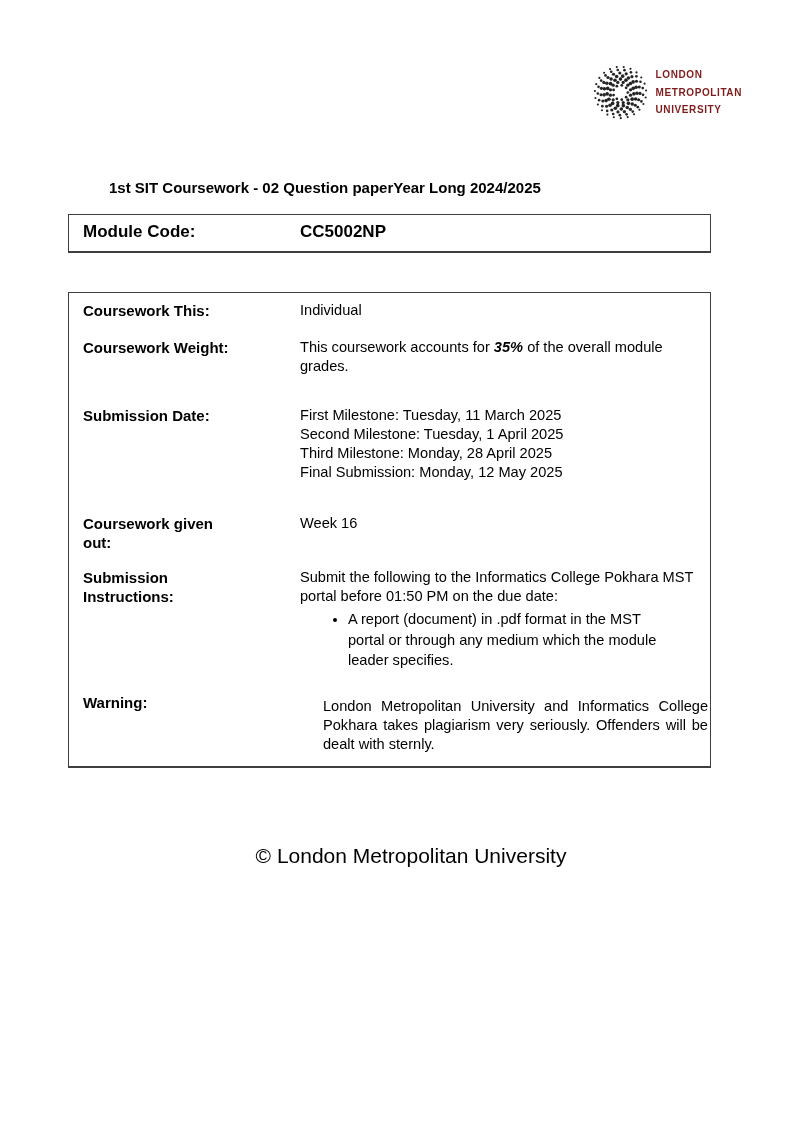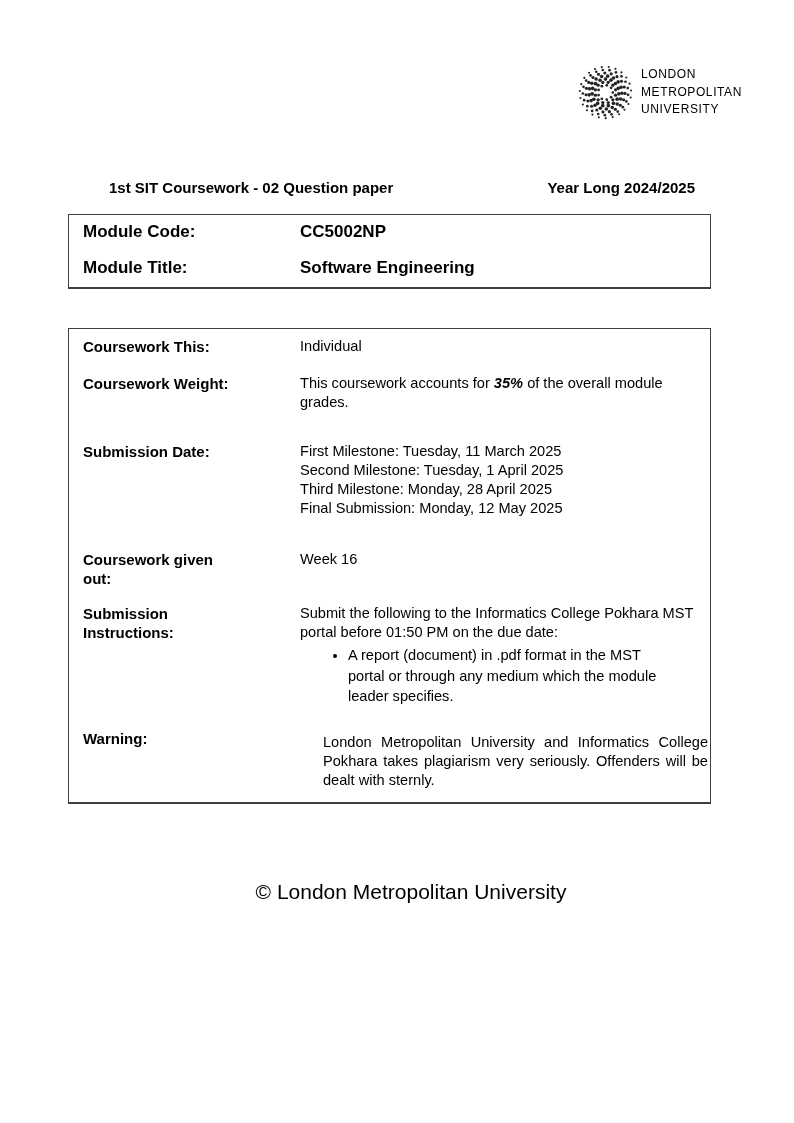--- a/index.html
+++ b/index.html
@@ -11,27 +11,27 @@
     position: relative;
     overflow: hidden;
   }
   .page { position: relative; width: 794px; height: 1123px; }
 
   
   .logo-row { display: flex; justify-content: flex-end; padding: 64px 52px 0 0; }
   .logo { display: flex; align-items: center; gap: 7px; }
   .logo-mark { width: 57px; height: 57px; }
   .logo-text {
-    font-weight: 400; font-size: 12px; line-height: 17.5px;
-    letter-spacing: 0.6px; color: #000000; white-space: pre-line;
+    font-weight: 700; font-size: 10px; line-height: 17.5px;
+    letter-spacing: 0.6px; color: #7f1d1d; white-space: pre-line;
   }
 
   
   .title-row {
-    display: flex; justify-content: space-between;
+    display: flex; justify-content: flex-start;
     margin: 57px 99px 0 109px;
     font-weight: 700; font-size: 15px; line-height: 19px;
   }
 
   
   .tbl {
     width: 643px; margin-left: 68px; box-sizing: border-box;
     border: 1.5px solid #3f3f3f; border-bottom-width: 2.5px;
   }
   .tbl1 { margin-top: 17px; padding: 7px 0 10px 0; }
@@ -203,24 +203,20 @@
   <div class="title-row">
     <span>1st SIT Coursework - 02 Question paper</span>
     <span>Year Long 2024/2025</span>
   </div>
 
   <div class="tbl tbl1">
     <div class="t1-row">
       <div class="t1-label">Module Code:</div>
       <div class="t1-value">CC5002NP</div>
     </div>
-    <div class="t1-row">
-      <div class="t1-label">Module Title:</div>
-      <div class="t1-value">Software Engineering</div>
-    </div>
   </div>
 
   <div class="tbl tbl2">
 
     <div class="t2-row r-type">
       <div class="t2-label">Coursework This:</div>
       <div class="t2-value">Individual</div>
     </div>
 
     <div class="t2-row r-weight">

